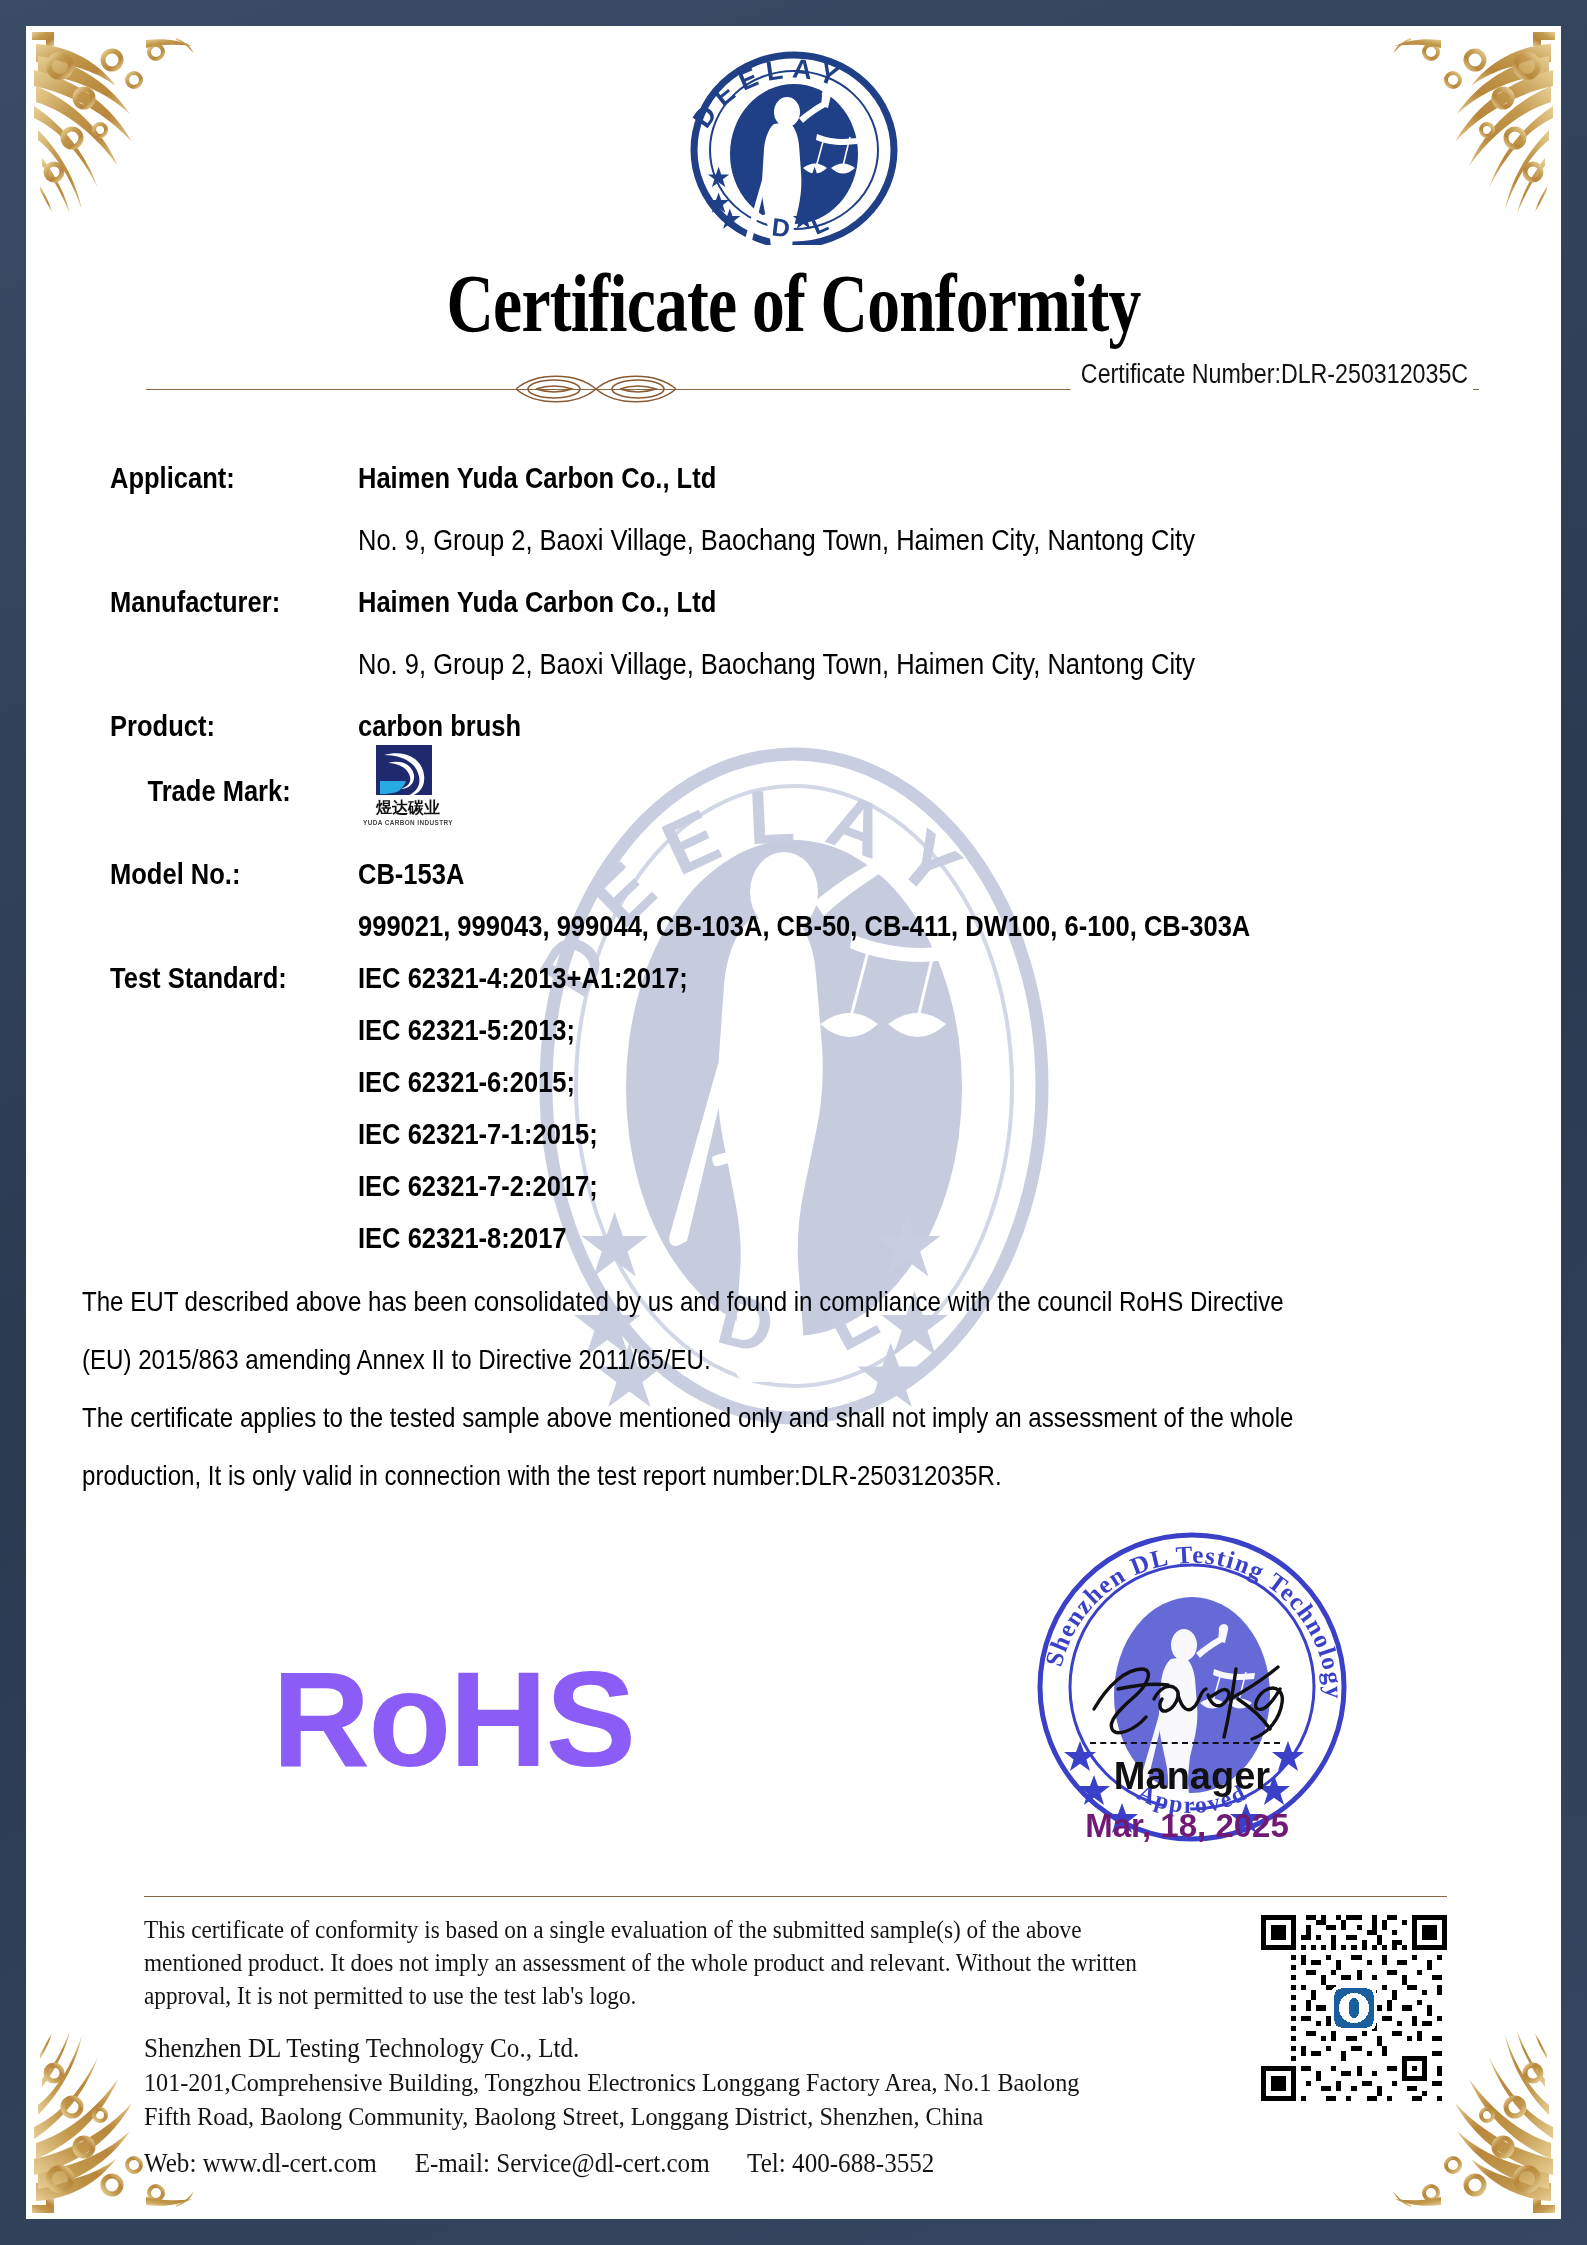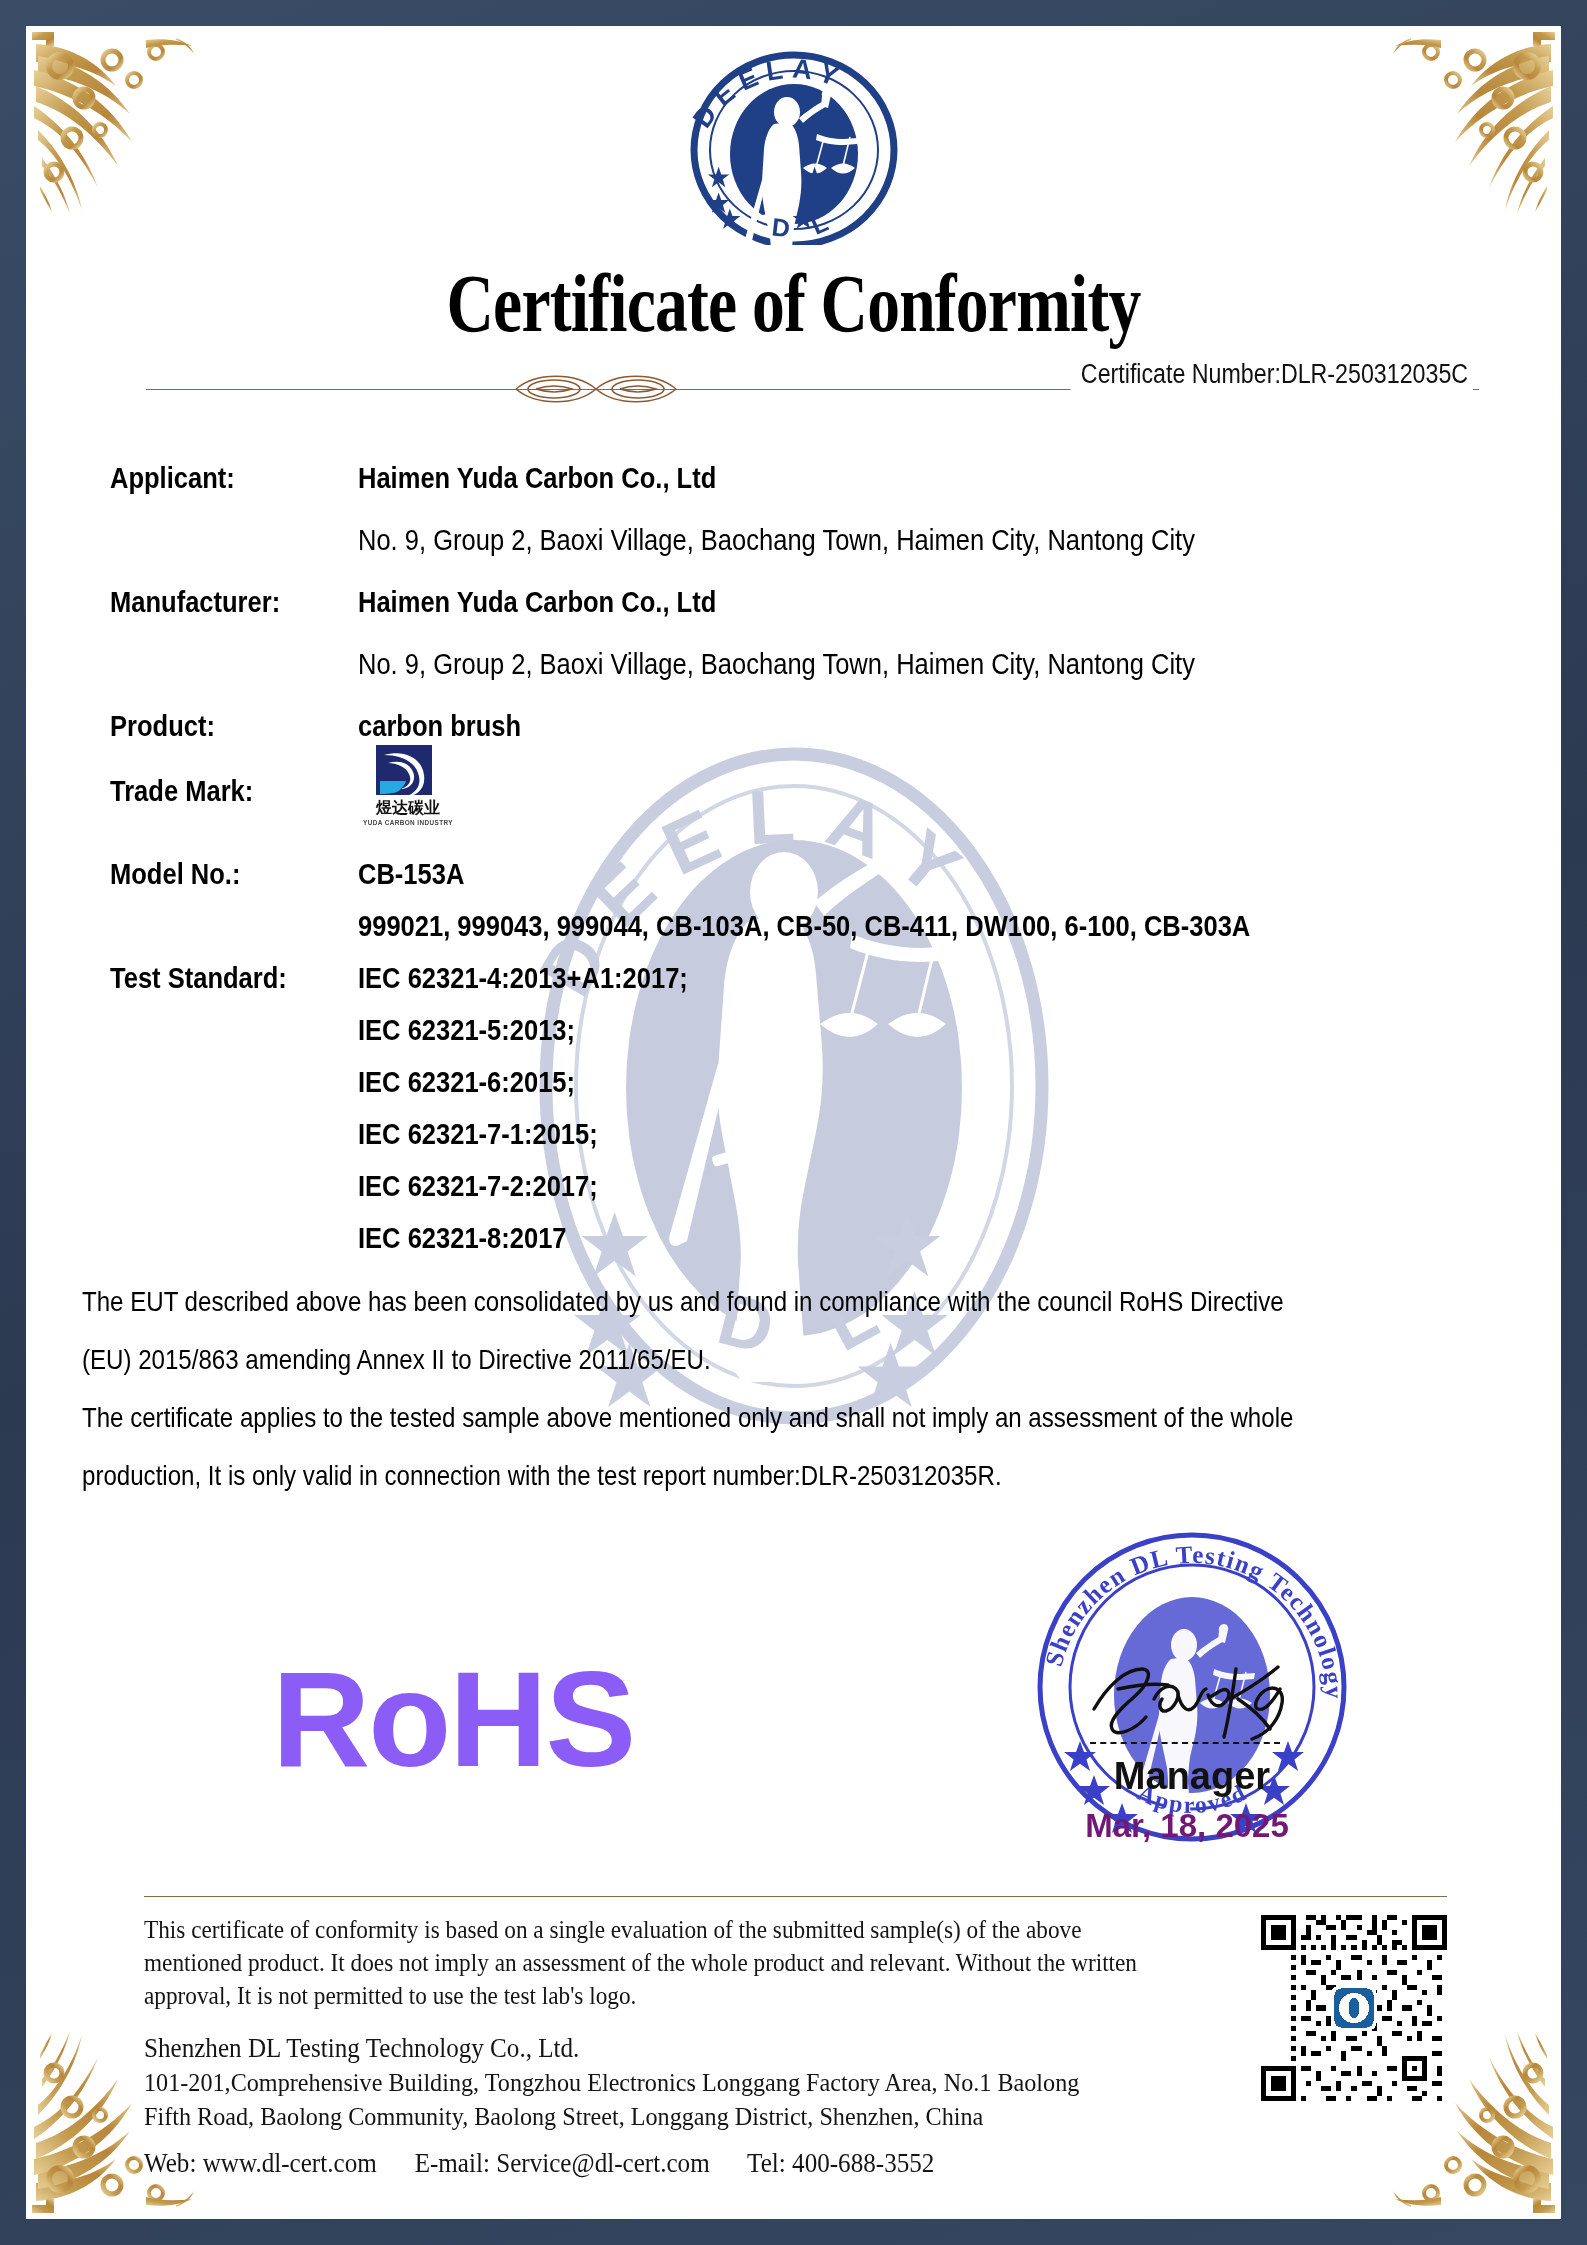--- a/index.html
+++ b/index.html
@@ -145,21 +145,21 @@
   .fval {
     font-size: 29px;
     color: #000;
     transform: scaleX(0.88);
     transform-origin: left center;
     white-space: nowrap;
   }
   .fval.b { font-weight: bold; }
 
   
-  .tm-row { min-height: 84px; align-items: center; }
+  .tm-row { min-height: 84px; align-items: center; text-align: center; }
   .tm-logo { width: 100px; }
 
   
   .paras {
     margin-top: 18px;
     padding-left: 0;
   }
   .para {
     font-size: 28px;
     line-height: 58px;

